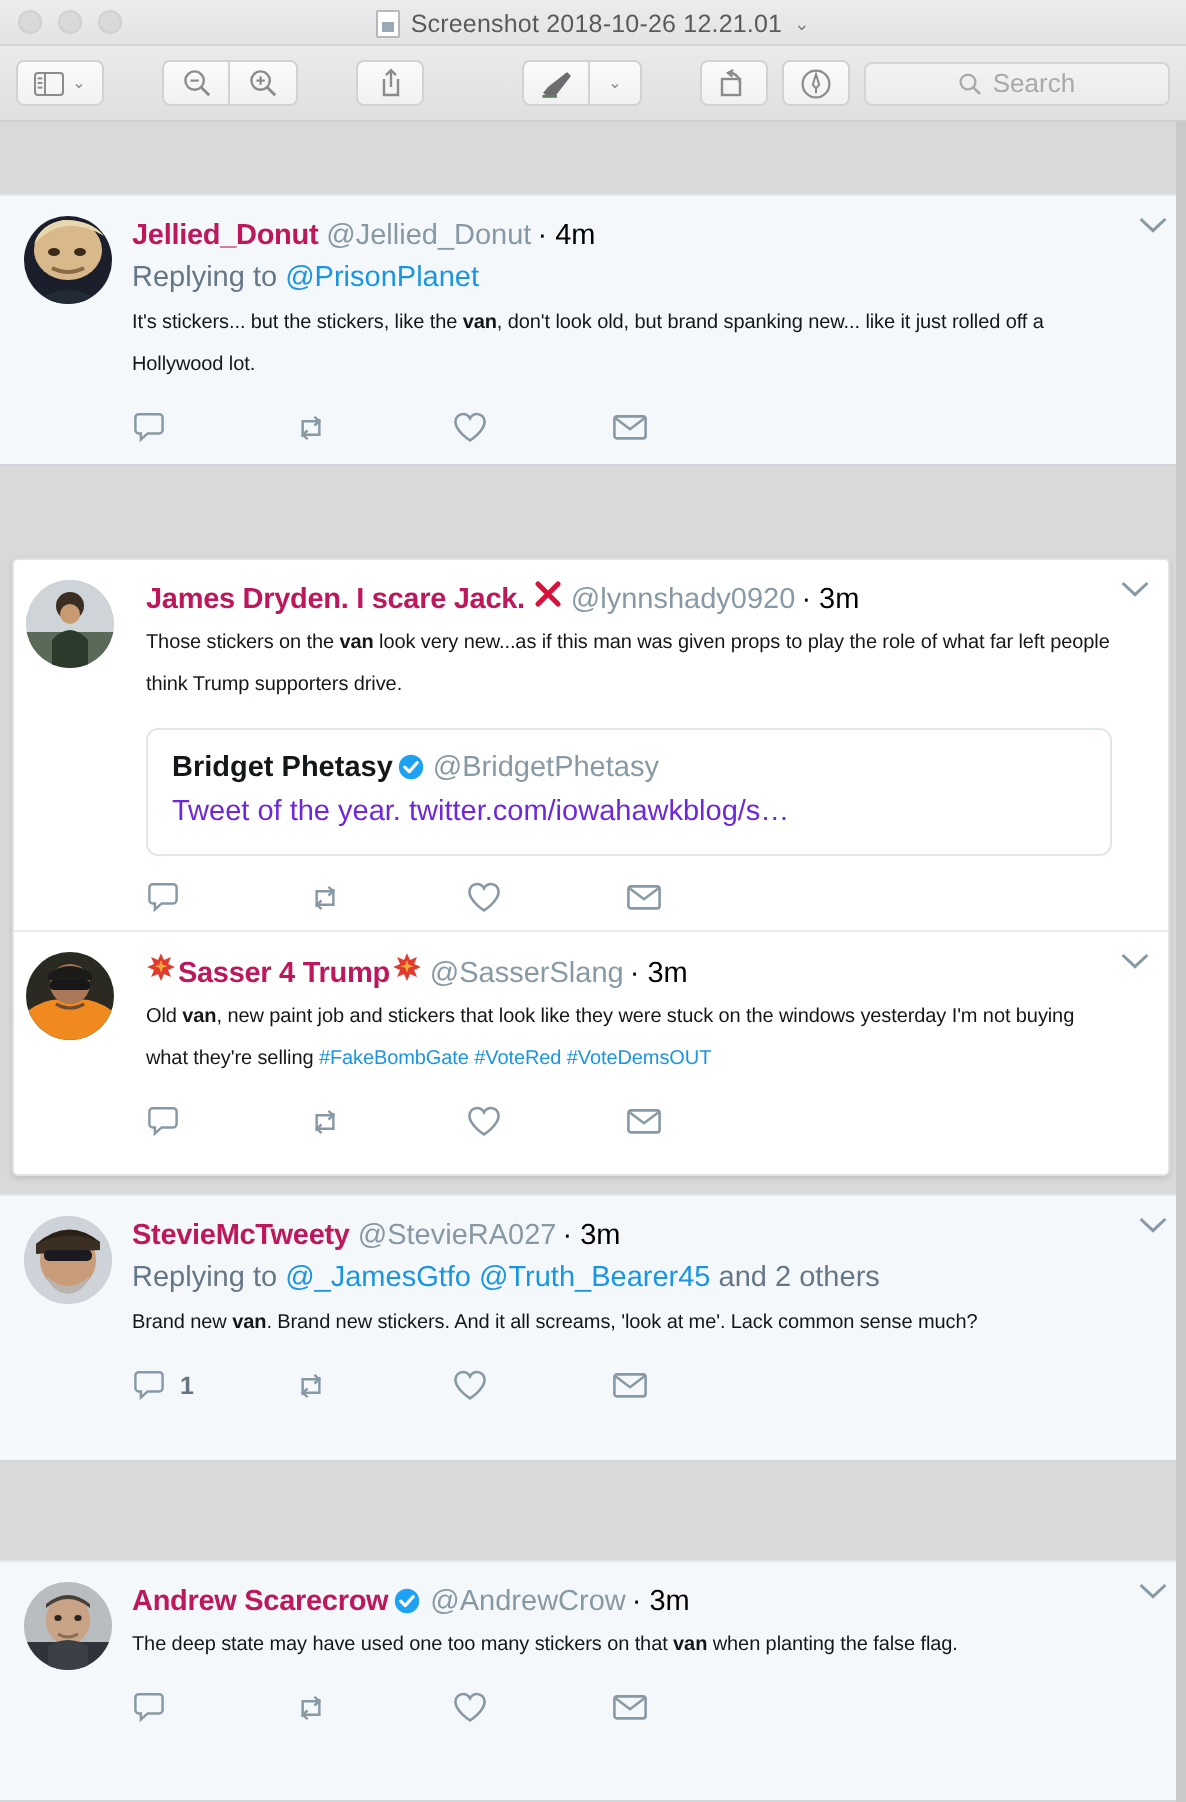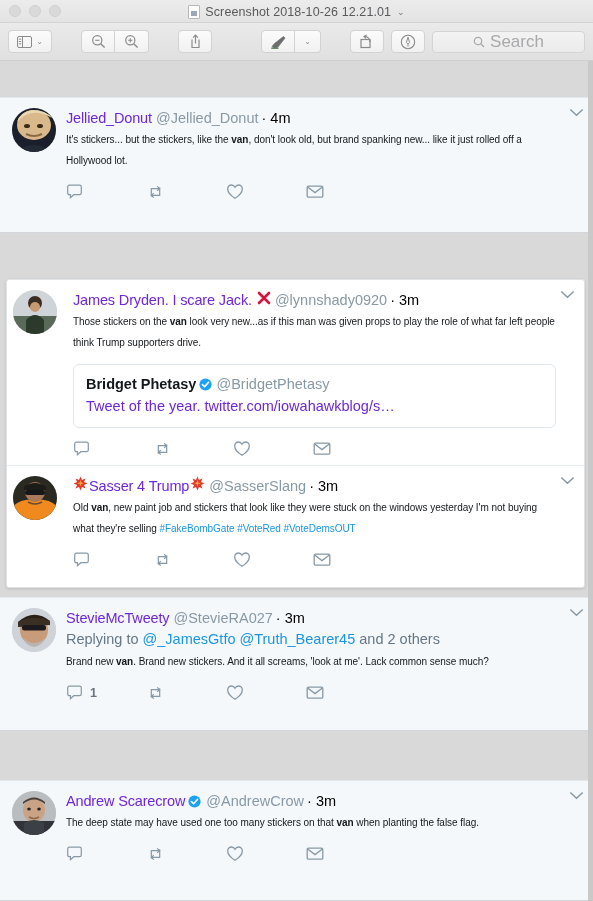--- a/index.html
+++ b/index.html
@@ -82,21 +82,21 @@
 
   .search-box {
     margin-left: auto;
     width: 213px; height: 22px;
     border: 1px solid #d4d4d4;
     border-radius: 4px;
     background: linear-gradient(to bottom, #f3f3f3, #ebebeb);
     display: flex; align-items: center; justify-content: center;
     gap: 5px;
   }
-  .search-ph { font-size: 17px; color: #a9a9ab; }
+  .search-ph { font-size: 13px; color: #a9a9ab; }
 
   
   .content {
     position: relative;
     width: 593px;
     height: 840px;
     background: #d9d9d9;
     overflow: hidden;
   }
 
@@ -128,21 +128,21 @@
     overflow: hidden;
     background: #cfd6dc;
   }
   .avatar svg { display: block; width: 44px; height: 44px; }
 
   .head {
     display: flex; align-items: baseline; flex-wrap: wrap;
     font-size: 14.5px; line-height: 20px;
   }
   .name {
-    font-weight: normal; color: #6d28d9; letter-spacing: -.15px;
+    font-weight: bold; color: #be185d; letter-spacing: -.15px;
   }
   .handle { color: #8899a6; margin-left: 4px; }
   .dot-time { color: #000000; margin-left: 3px; }
   .verified {
     display: inline-block; width: 13px; height: 13px;
     margin: 0 1px 0 3px; position: relative; top: 1.5px;
   }
   .emoji { font-size: 14px; line-height: 1; display: inline-block; }
   .emoji svg { display: block; }
 
@@ -299,20 +299,23 @@
             <ellipse cx="15" cy="18" rx="3" ry="2" fill="#3a2a18"></ellipse>
             <ellipse cx="28" cy="18" rx="3" ry="2" fill="#3a2a18"></ellipse>
             <path d="M14 26 Q22 30 30 26" stroke="#8a6a44" stroke-width="2" fill="none"></path>
             <path d="M4 44 Q22 30 40 44Z" fill="#222a36"></path>
           </svg>
         </div>
         <div class="head">
           <span class="name">Jellied_Donut</span>
           <span class="handle">@Jellied_Donut</span>
           <span class="dot-time">· 4m</span>
+        </div>
+        <div class="replying">
+          <span>Replying to </span><span class="link">@PrisonPlanet</span>
         </div>
         <div class="body">
           <span>It's stickers... but the stickers, like the </span><b>van</b><span>, don't look old, but brand spanking new... like it just rolled off a Hollywood lot.</span>
         </div>
         <div class="actions">
           <div class="act a1">
             <svg width="17" height="17" viewBox="0 0 18 18">
                 <path d="M3.6 2.2h10.8c1 0 1.8.8 1.8 1.8v6.6c0 1-.8 1.8-1.8 1.8H8.3l-3.6 3.2v-3.2H3.6c-1 0-1.8-.8-1.8-1.8V4c0-1 .8-1.8 1.8-1.8z" fill="none" stroke="#8899a6" stroke-width="1.3"></path>
               </svg>
             <span class="act-count"></span>

